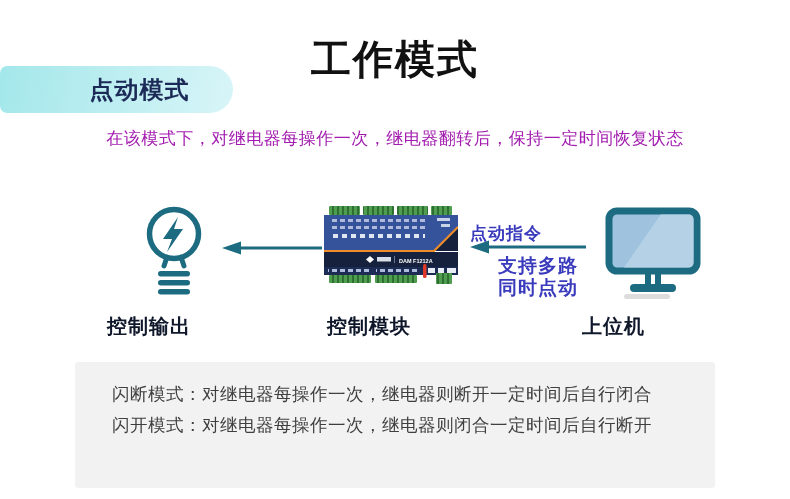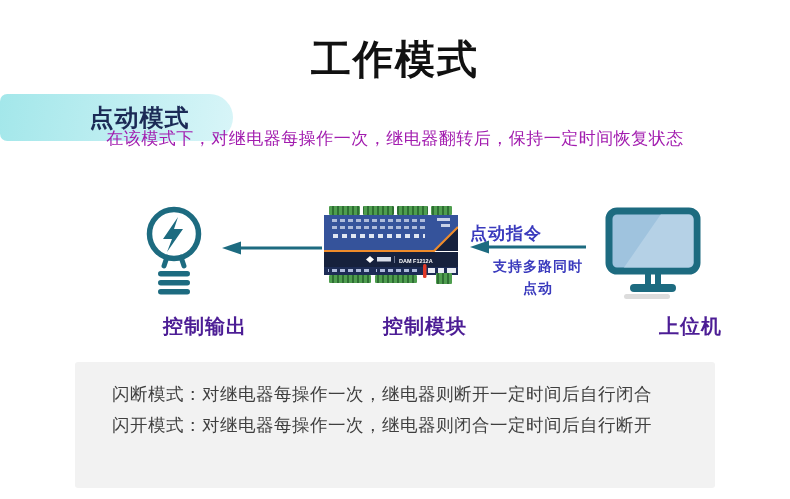--- a/index.html
+++ b/index.html
@@ -18,51 +18,50 @@
     letter-spacing: 2px;
     margin-top: 20px;
   }
 
   .badge {
     position: absolute; top: 66px; left: 0; width: 233px; height: 47px;
     background: linear-gradient(100deg, #a3e7ea 0%, #d8f5f8 100%);
     border-radius: 8px 26px 26px 8px;
     display: flex; align-items: center; justify-content: center;
     padding-left: 46px;
-    margin-top: 28px;
   }
   .badge span {
     font-size: 24px; font-weight: 700; color: #1b2a56; letter-spacing: 1px;
   }
 
   .desc {
     position: absolute; top: 127px; left: 0; width: 790px;
     text-align: center; font-size: 17px; color: #a21caf; letter-spacing: 0.5px;
   }
 
   .diagram { position: absolute; top: 0; left: 0; width: 790px; height: 360px; }
   .abs { position: absolute; }
 
   .node-label {
     position: absolute; top: 313px; width: 140px;
-    text-align: right; font-size: 20px; font-weight: 600; color: #4c1d95;
+    text-align: left; font-size: 20px; font-weight: 600; color: #0f172a;
     letter-spacing: 1px;
   }
   .lbl-output { left: 107px; }
   .lbl-module { left: 327px; }
   .lbl-host   { left: 582px; }
 
   .arrow-label-top {
     position: absolute; top: 222px; left: 470px; width: 120px;
     text-align: left; font-size: 17px; font-weight: 600; color: #3a3abd;
     letter-spacing: 1px;
   }
   .arrow-label-bottom {
     position: absolute; top: 255px; left: 492px; width: 92px;
-    text-align: center; font-size: 14px; font-weight: 600; color: #3a3abd;
+    text-align: center; font-size: 19px; font-weight: 600; color: #3a3abd;
     line-height: 22px; letter-spacing: 1px; word-break: break-all;
   }
 
   .notes {
     position: absolute; top: 362px; left: 75px; width: 640px; height: 126px;
     background: #f2f2f2; border-radius: 3px;
     padding: 17px 20px 0 37px;
   }
   .notes div {
     font-size: 17.5px; color: #3f3f3f; line-height: 31px; letter-spacing: 0.5px;

